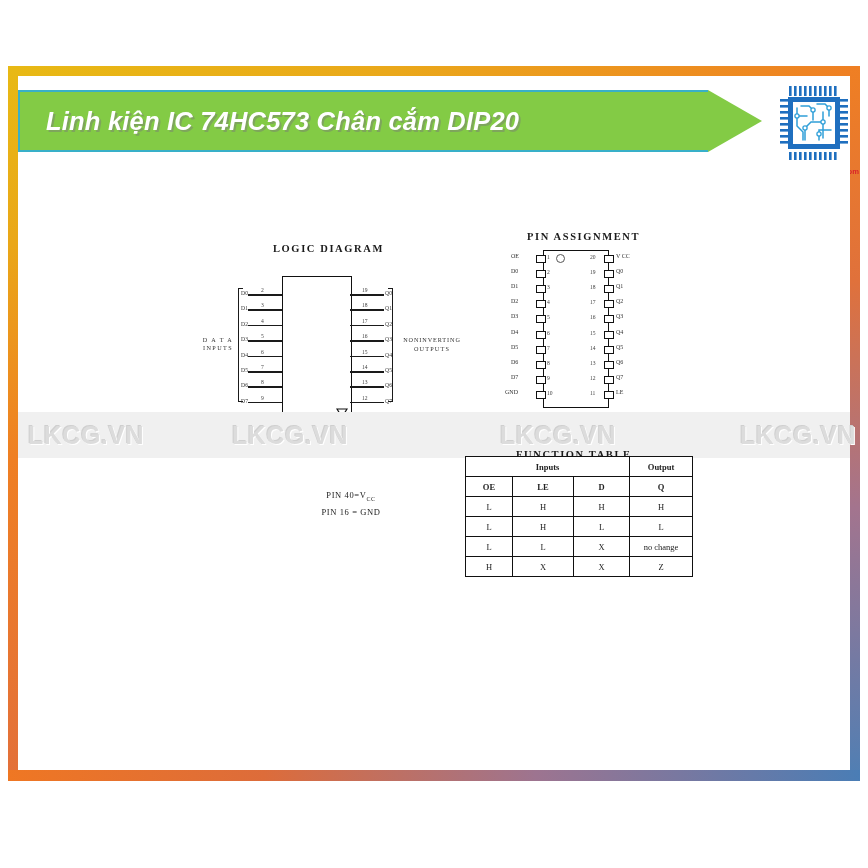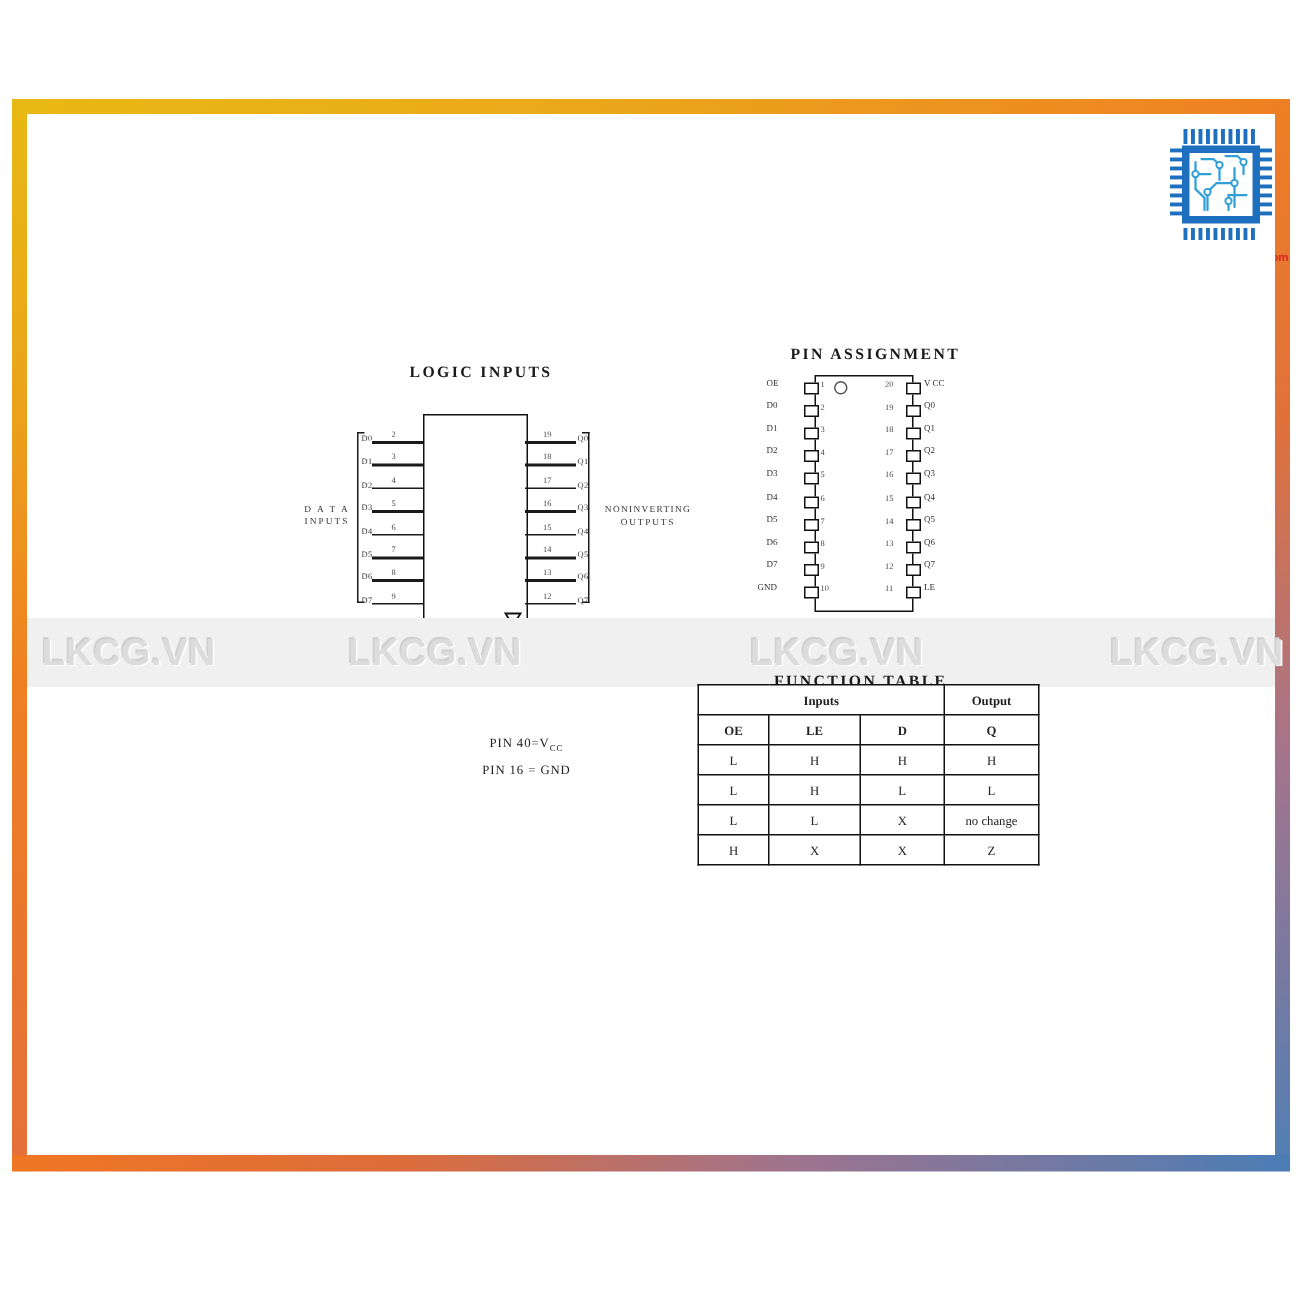--- a/index.html
+++ b/index.html
@@ -148,20 +148,25 @@
 </head>
 <body>
 
 <div id="stage">
 
   <div class="frame-top"></div>
   <div class="frame-left"></div>
   <div class="frame-right"></div>
   <div class="frame-bottom"></div>
 
+  <div class="banner">
+    <div class="banner-body"></div>
+    <div class="banner-arrow"></div>
+    <div class="banner-title">Linh kiện IC 74HC573 Chân cắm DIP20</div>
+  </div>
 
   <div class="logo">
     <svg width="70" height="84" viewBox="0 0 70 84">
       <g fill="#1f6fbf">
 
         <g>
           <rect x="10" y="4" width="2.6" height="10"></rect>
             <rect x="15" y="4" width="2.6" height="10"></rect>
           <rect x="20" y="4" width="2.6" height="10"></rect>
             <rect x="25" y="4" width="2.6" height="10"></rect>
@@ -228,21 +233,21 @@
           <circle cx="44" cy="40" r="2.1"></circle>
         <circle cx="18" cy="34" r="2.1"></circle>
           <circle cx="40" cy="52" r="2.1"></circle>
       </g>
     </svg>
     <div class="logo-cap">LinhKienCauGiay.Com</div>
   </div>
 
   <div class="sheet"></div>
 
-  <div class="sec-title" style="left:273px;top:243px;font-size:10.5px;">LOGIC INPUTS</div>
+  <div class="sec-title" style="left:273px;top:243px;font-size:10.5px;">LOGIC DIAGRAM</div>
 
   <div class="lg-box" style="left:282px;top:276px;width:68px;height:137px;"></div>
 
   <div class="ln" style="left:238px;top:288px;width:1.4px;height:114px;"></div>
   <div class="ln" style="left:238px;top:288px;width:5px;height:1.4px;"></div>
   <div class="ln" style="left:238px;top:401px;width:5px;height:1.4px;"></div>
 
   <div class="ln" style="left:392px;top:288px;width:1.4px;height:114px;"></div>
   <div class="ln" style="left:388px;top:288px;width:5px;height:1.4px;"></div>
   <div class="ln" style="left:388px;top:401px;width:5px;height:1.4px;"></div>

